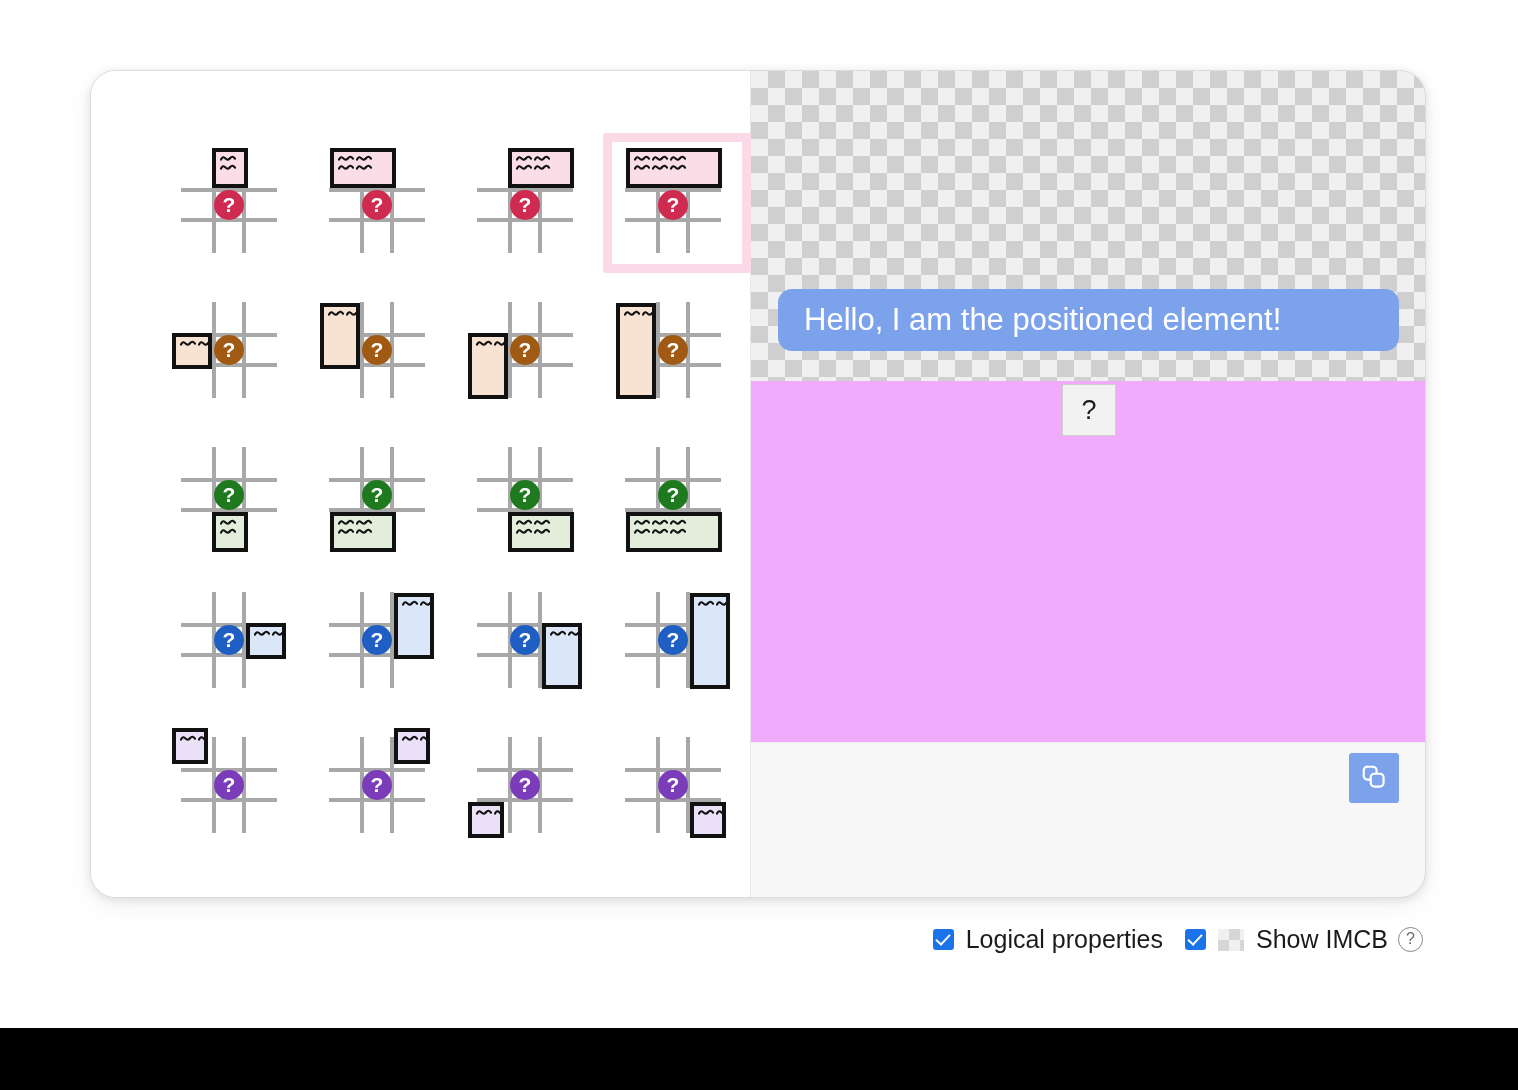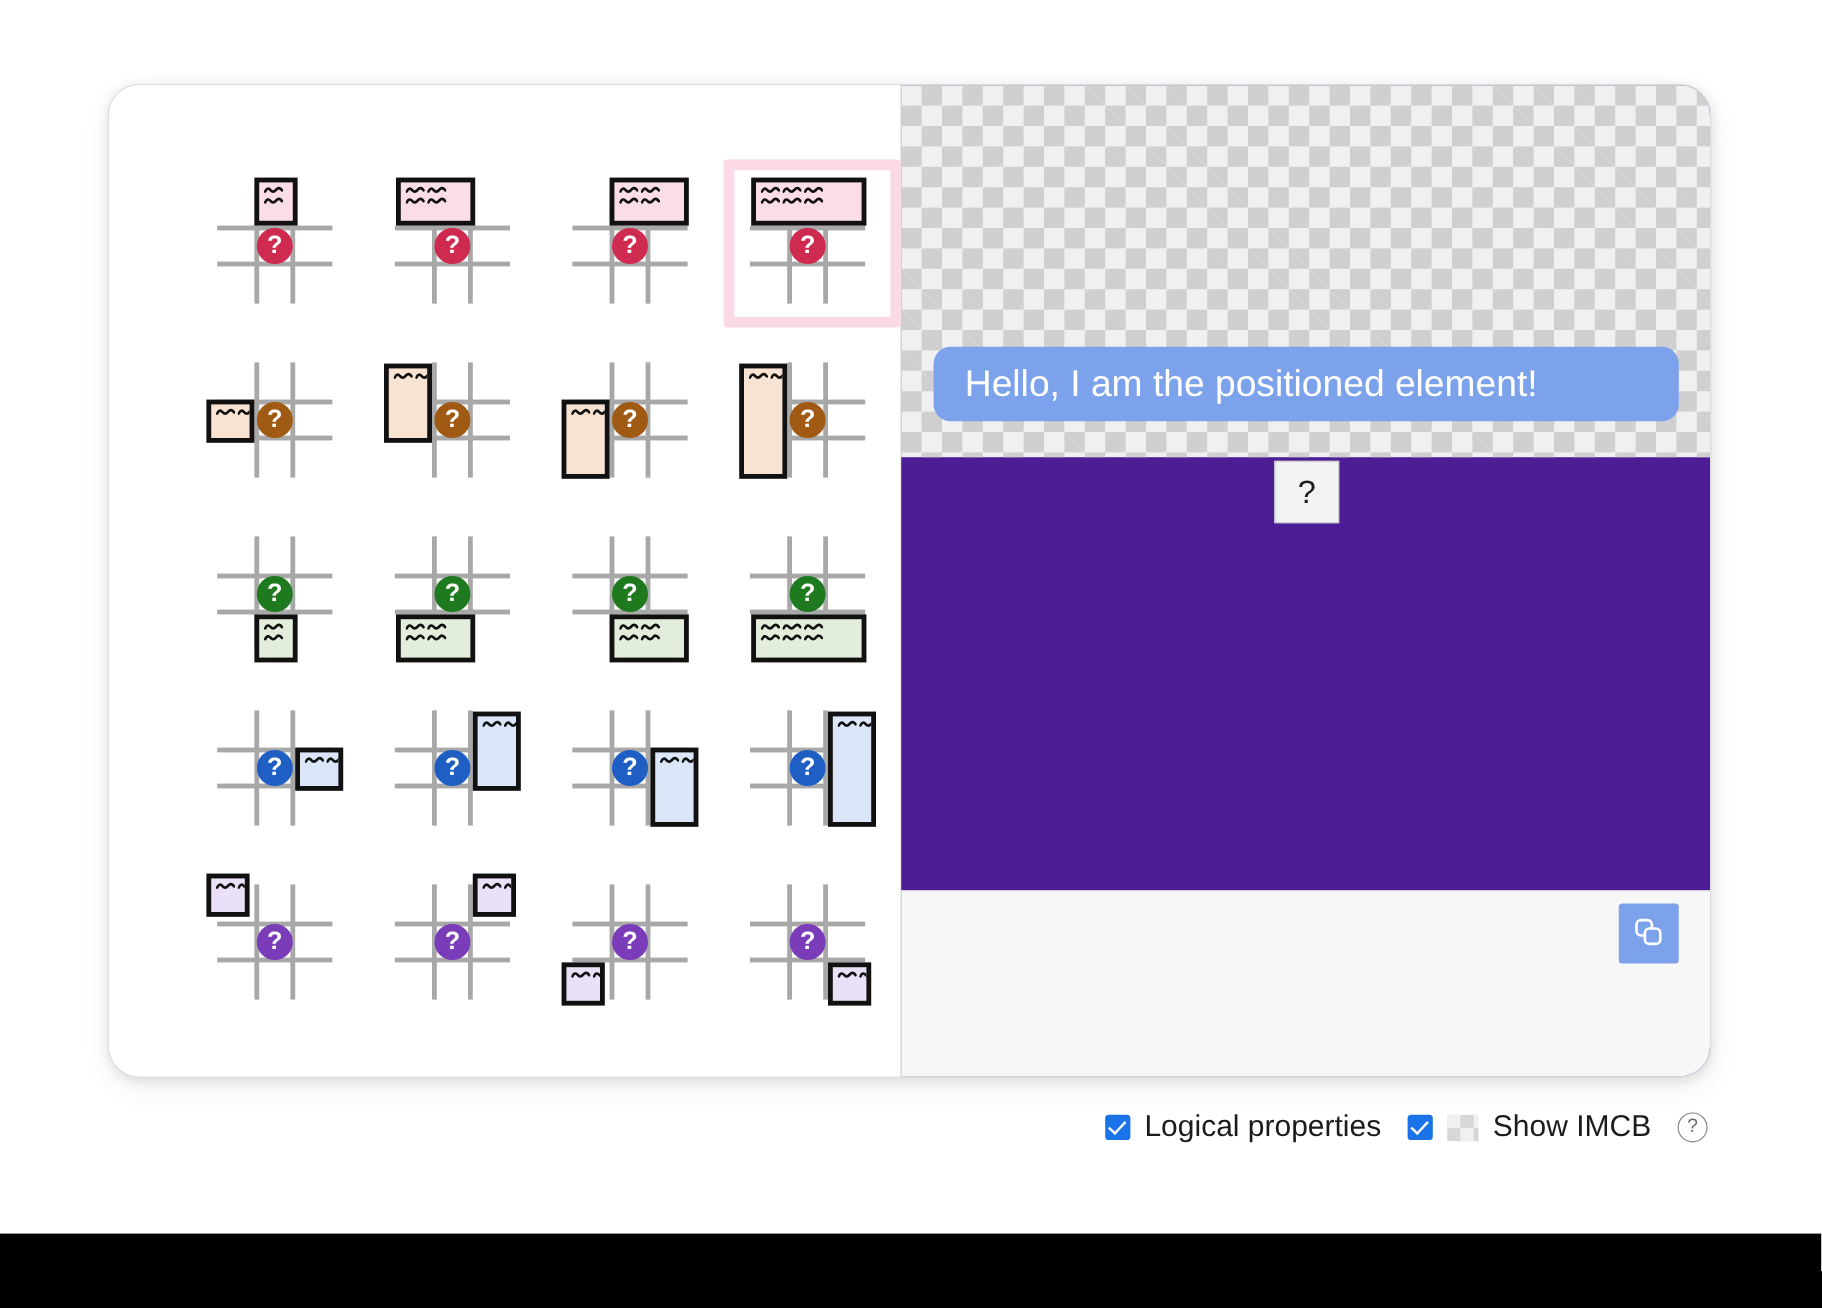--- a/index.html
+++ b/index.html
@@ -38,21 +38,21 @@
     position: relative;
     width: 660px; height: 100%;
     background: #ffffff;
     border-right: 1px solid #e8e8e8;
     flex: 0 0 660px;
   }
   .card-right {
     position: relative;
     flex: 1 1 auto;
     height: 100%;
-    background: #4c1d95;
+    background: #f0abfc;
   }
 
   
   .pa-grid {
     position: absolute;
     left: 68px; top: 62px;
     display: grid;
     grid-template-columns: repeat(4, 148px);
     grid-template-rows: repeat(5, 140px);
     column-gap: 0px;
@@ -641,19 +641,19 @@
 
     </div>
   </div>
 
   <div class="controls">
     <span class="cb"></span>
     <span class="ctl-label">Logical properties</span>
 
     <span class="cb"></span>
     <span class="swatch"></span>
-    <span class="ctl-label" style="margin-right:12px">Show IMCB</span>
+    <span class="ctl-label" style="margin-right:0">Show IMCB</span>
 
     <span class="help-icon">?</span>
   </div>
 
   <div class="letterbox"></div>
 </div>
 
 </body></html>

